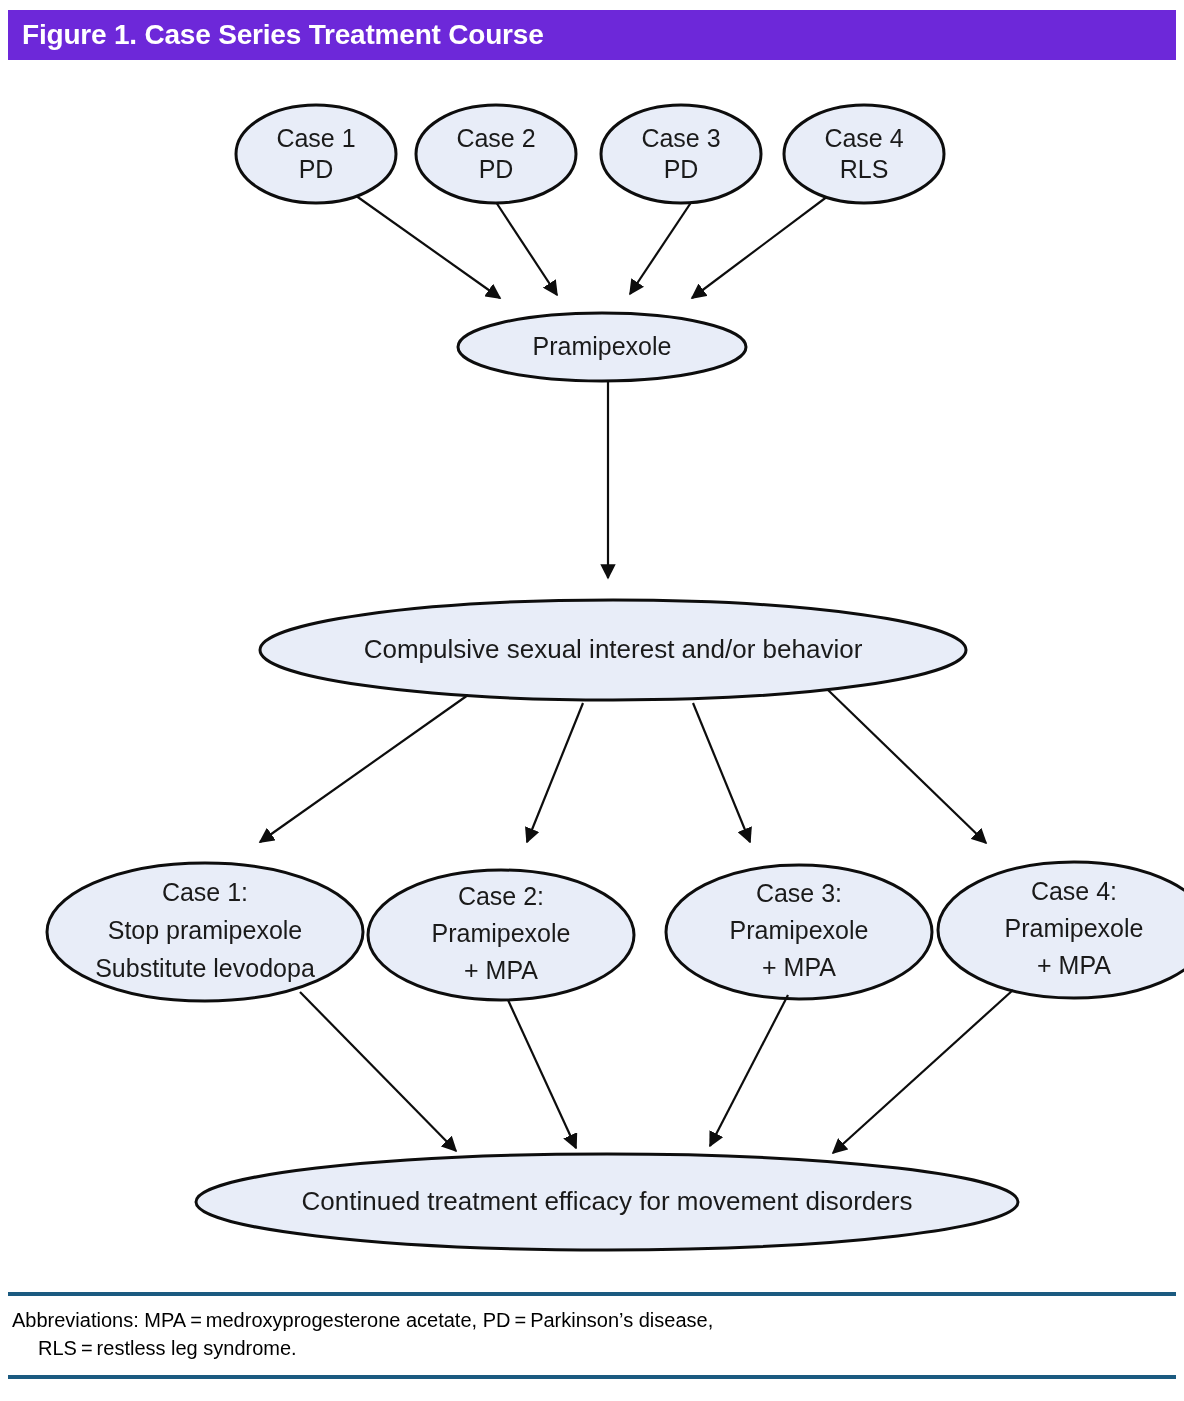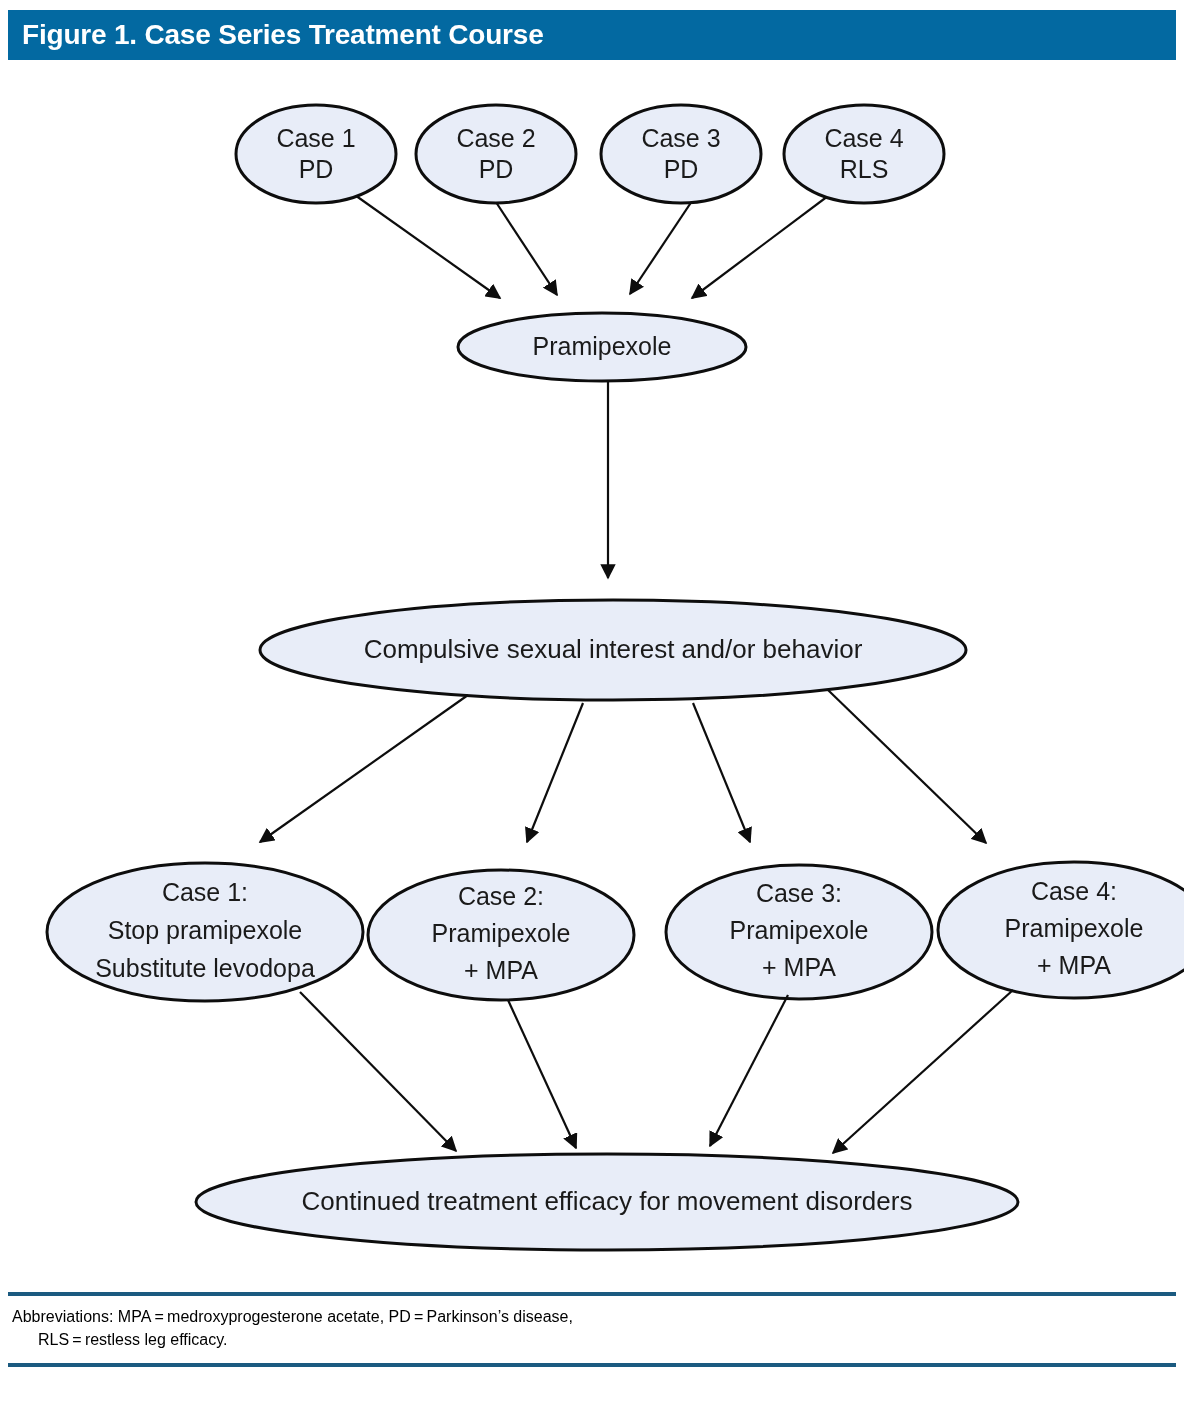--- a/index.html
+++ b/index.html
@@ -20,21 +20,21 @@
     width: 1184px;
     height: 1401px;
   }
   
   .header-bar {
     position: absolute;
     left: 8px;
     top: 10px;
     width: 1168px;
     height: 50px;
-    background: #0369a1;
+    background: #6d28d9;
     box-sizing: border-box;
     display: flex;
     align-items: center;
   }
   .header-title {
     color: #ffffff;
     font-size: 28px;
     font-weight: bold;
     letter-spacing: -0.2px;
     padding-left: 14px;
@@ -58,21 +58,21 @@
     position: absolute;
     left: 8px;
     top: 1292px;
     width: 1168px;
     box-sizing: border-box;
     border-top: 4px solid #1b5a80;
     border-bottom: 4px solid #1b5a80;
     padding: 10px 2px 12px 4px;
   }
   .footer-line {
-    font-size: 16px;
+    font-size: 20px;
     color: #000000;
     line-height: 1.42;
     font-family: "Liberation Sans", sans-serif;
     white-space: nowrap;
   }
   .footer-line.indent {
     padding-left: 26px;
   }
   
   text {
@@ -198,16 +198,16 @@
 
       <g>
         <ellipse class="ellipse-shape" cx="569" cy="1142" rx="411" ry="48"></ellipse>
         <text class="node-label-lg" x="569" y="1143">Continued treatment efficacy for movement disorders</text>
       </g>
     </svg>
   </div>
 
   <div class="footer">
     <div class="footer-line">Abbreviations: MPA = medroxyprogesterone acetate, PD = Parkinson’s disease,</div>
-    <div class="footer-line indent">RLS = restless leg efficacy.</div>
+    <div class="footer-line indent">RLS = restless leg syndrome.</div>
   </div>
 
 </div>
 
 </body></html>

